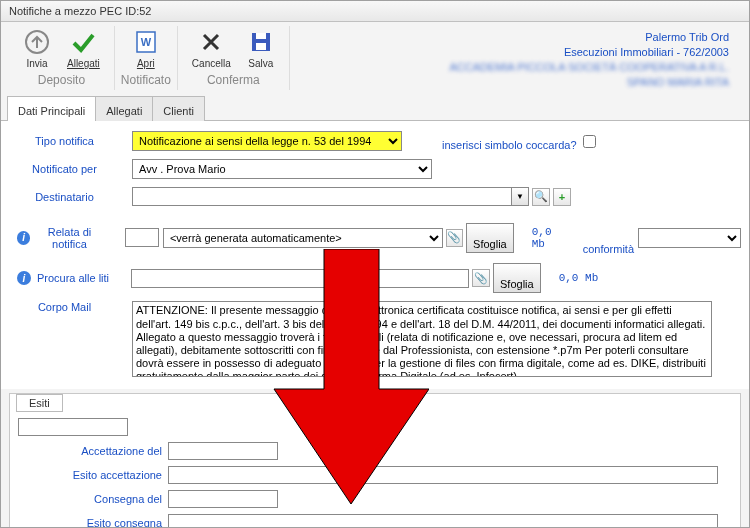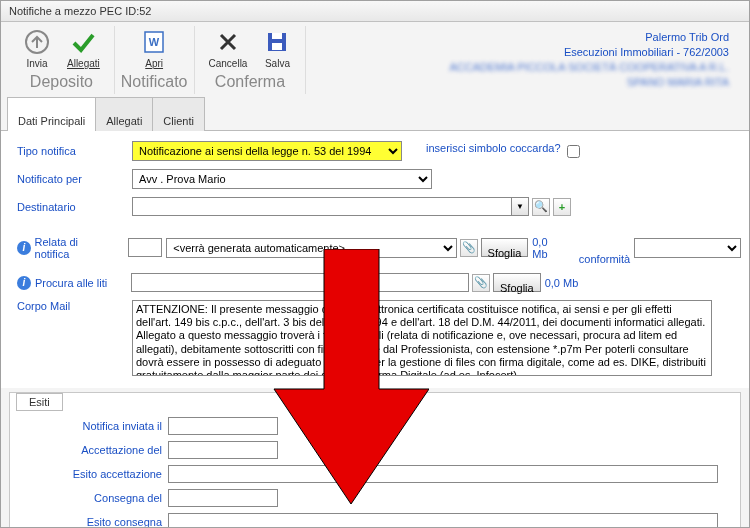--- a/index.html
+++ b/index.html
@@ -5,53 +5,53 @@
   * { box-sizing: border-box; font-family: Tahoma, Geneva, sans-serif; font-size: 11px; }
   body { margin: 0; background: #fff; }
   .window { width: 750px; height: 528px; border: 1px solid #a0a0a0; background: #f4f4f4; position: relative; overflow: hidden; }
   .titlebar { background: linear-gradient(#f8f8f8,#e8e8e8); border-bottom: 1px solid #c0c0c0; padding: 4px 8px; color: #333; }
   .toolbar { display: flex; align-items: flex-start; padding: 4px 8px 0 8px; background: #f4f4f4; }
   .tgroup { display: flex; flex-direction: column; align-items: center; border-right: 1px solid #ddd; padding: 0 6px; }
   .tool-row { display: flex; }
   .tool-btn { display: flex; flex-direction: column; align-items: center; padding: 2px 8px; cursor: pointer; }
   .tool-btn .ico { width: 28px; height: 28px; display: flex; align-items: center; justify-content: center; }
   .tool-btn .lbl { font-size: 10px; color: #333; margin-top: 2px; }
-  .tgroup-lbl { font-size: 16px; color: #888; margin: 2px 0 3px 0; }
+  .tgroup-lbl { font-size: 12px; color: #888; margin: 2px 0 3px 0; }
   .header-right { margin-left: auto; padding: 4px 12px; color: #1a4fc4; font-size: 11px; line-height: 1.35; text-align: right; }
   .header-right .blur { filter: blur(2px); opacity: .75; }
   .tabs { display: flex; padding: 0 6px; border-bottom: 1px solid #bbb; background: #f4f4f4; margin-top: 2px; }
-  .tab { padding: 17px 10px 4px 10px; border: 1px solid #bbb; border-bottom: none; background: #e9e9e9; margin-right: -1px; position: relative; top: 1px; color: #333; cursor: pointer; }
+  .tab { padding: 8px 10px 4px 10px; border: 1px solid #bbb; border-bottom: none; background: #e9e9e9; margin-right: -1px; position: relative; top: 1px; color: #333; cursor: pointer; }
   .tab.active { background: #fff; top: 1px; z-index: 2; }
   .form-area { background: #fff; padding: 10px 8px 4px 16px; position: relative; }
   .row { display: flex; align-items: center; margin-bottom: 8px; }
-  .label { width: 115px; text-align: left; color: #1a4fc4; padding-right: 20px; }
+  .label { width: 115px; text-align: center; color: #1a4fc4; padding-right: 20px; }
   select, input[type=text], textarea { border: 1px solid #888; background: #fff; padding: 2px; font-size: 11px; }
   .sel-tipo { width: 270px; background: #ffff33; color: #000; }
   .sel-not { width: 300px; }
   .sel-dest { width: 380px; }
   .sel-rel { width: 300px; margin-left: 4px; }
   .icon-sm { width: 18px; height: 18px; border: 1px solid #aaa; background: linear-gradient(#fff,#e8e8e8); display: inline-flex; align-items: center; justify-content: center; margin-left: 3px; cursor: pointer; font-size: 10px; }
-  .btn-sfoglia { height: 19px; border: 1px solid #888; background: linear-gradient(#fff,#e0e0e0); padding: 8px 6px; margin-left: 3px; cursor: pointer; font-size: 11px; }
-  .mb { color: #1a4fc4; margin-left: 4px; }
+  .btn-sfoglia { height: 19px; border: 1px solid #888; background: linear-gradient(#fff,#e0e0e0); padding: 14px 6px; margin-left: 3px; cursor: pointer; font-size: 11px; }
+  .mb { color: #1a4fc4; margin-left: 18px; font-family: Liberation Mono, monospace; }
   .conf-lbl { color: #1a4fc4; margin-left: 14px; margin-right: 4px; margin-top: 23px; }
   .conf-sel { width: 110px; }
   .info-ico { width: 14px; height: 14px; border-radius: 7px; background: #3b7ddd; color: #fff; display: inline-flex; align-items: center; justify-content: center; font-size: 10px; font-weight: bold; margin-right: 4px; font-style: italic; }
   .file-field { width: 34px; height: 19px; border: 1px solid #888; background: #fff; }
   .corpo { width: 580px; height: 76px; resize: none; font-size: 11px; line-height: 1.2; padding: 2px 3px; }
   .panel { margin: 4px 8px 0 8px; border: 1px solid #c8c8c8; background: #fff; padding: 2px 0 8px 8px; position: relative; }
   .panel-tabs { display: flex; margin: -2px 0 6px -2px; }
   .panel-tab { padding: 2px 12px; border: 1px solid #bbb; background: #fff; font-size: 11px; color: #333; }
   .prow { display: flex; align-items: center; margin: 6px 0; }
   .plabel { width: 150px; text-align: right; color: #1a4fc4; padding-right: 6px; }
   .pinput-sm { width: 110px; height: 18px; }
   .pinput-lg { width: 550px; height: 18px; }
   .footer-note { color: #d00; padding: 4px 8px 6px 8px; font-size: 11px; line-height: 1.25; }
   .arrow-overlay { position: absolute; top: 248px; left: 268px; pointer-events: none; z-index: 50; }
   svg { display: block; }
-  .link-right { color: #1a4fc4; margin-left: 24px; display: flex; align-items: flex-start; }
+  .link-right { color: #1a4fc4; margin-left: 40px; display: flex; align-items: flex-end; }
   .chk { width: 13px; height: 13px; margin-left: 6px; }
   .down-arrow-btn { width: 17px; height: 19px; border: 1px solid #888; border-left: none; background: linear-gradient(#fff,#e2e2e2); display: inline-flex; align-items: center; justify-content: center; font-size: 8px; }
 </style>
 </head>
 <body>
 
 <div class="window">
   <div class="titlebar">Notifiche a mezzo PEC ID:52</div>
 
   <div class="toolbar">
@@ -189,21 +189,20 @@
       <div class="label">Corpo Mail</div>
       <textarea class="corpo" style="">ATTENZIONE: Il presente messaggio di posta elettronica certificata costituisce notifica, ai sensi e per gli effetti dell'art. 149 bis c.p.c., dell'art. 3 bis della L. 53/1994 e dell'art. 18 del D.M. 44/2011, dei documenti informatici allegati. Allegato a questo messaggio troverà i files originali (relata di notificazione e, ove necessari, procura ad litem ed allegati), debitamente sottoscritti con firma digitale dal Professionista, con estensione *.p7m Per poterli consultare dovrà essere in possesso di adeguato software per la gestione di files con firma digitale, come ad es. DIKE, distribuiti gratuitamente dalla maggior parte dei gestori di Firma Digitale (ad es. Infocert).</textarea>
     </div>
   </div>
 
   <div class="panel">
     <div class="panel-tabs">
       <div class="panel-tab">Esiti</div>
     </div>
     <div class="prow">
-      <div class="plabel">Notifica inviata il</div>
       <input type="text" class="pinput-sm" style="">
     </div>
     <div class="prow">
       <div class="plabel">Accettazione del</div>
       <input type="text" class="pinput-sm" style="">
     </div>
     <div class="prow">
       <div class="plabel">Esito accettazione</div>
       <input type="text" class="pinput-lg" style="">
     </div>

